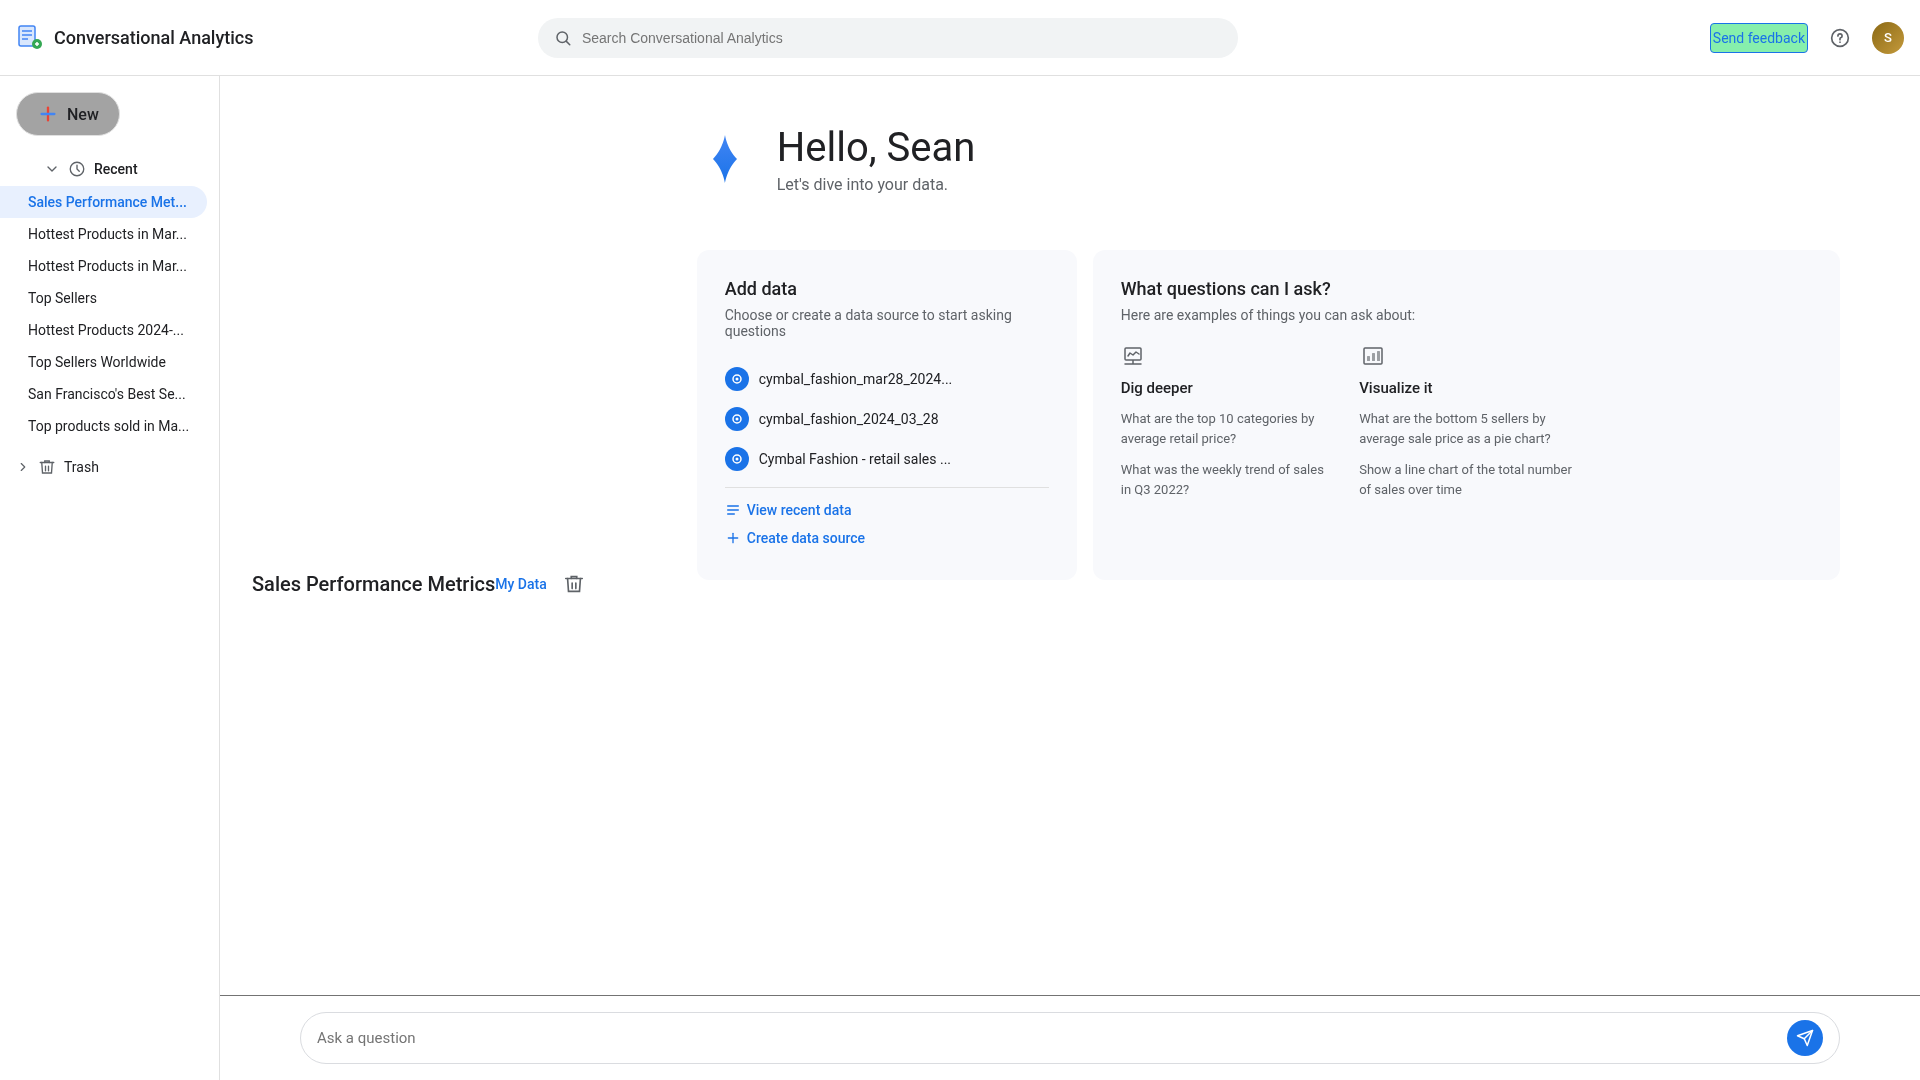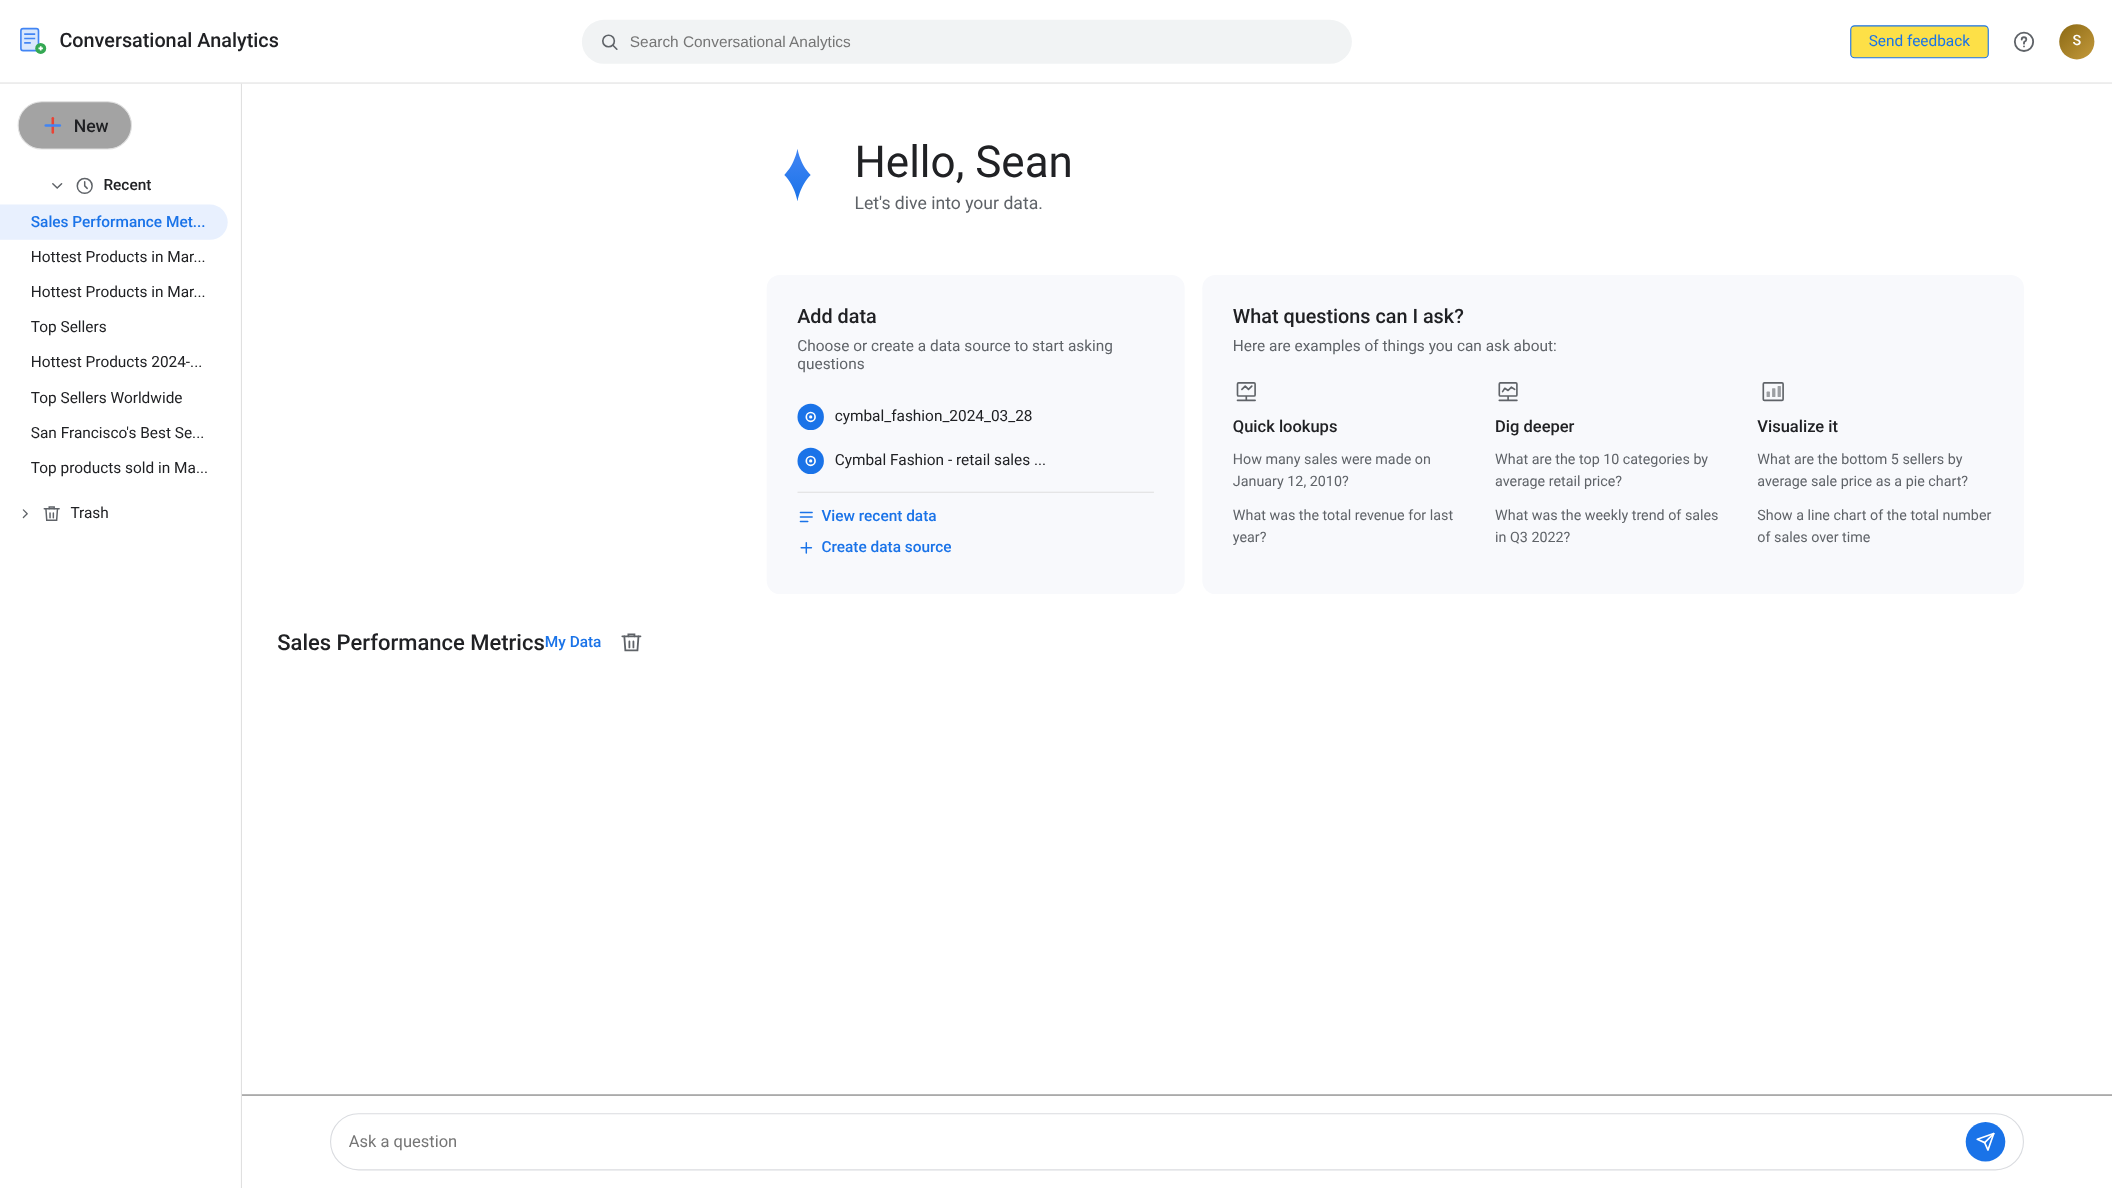--- a/index.html
+++ b/index.html
@@ -29,22 +29,22 @@
     }
     .search-box input {
       border: none; background: transparent;
       font-size: 14px; color: #5f6368; outline: none; flex: 1;
     }
     .header-actions {
       display: flex; align-items: center; gap: 12px; margin-left: auto;
     }
     .send-feedback-btn {
       border: 1px solid #1a73e8; color: #1a73e8;
-      background: #fde047; border-radius: 4px;
-      padding: 6px 16px; font-size: 14px; cursor: pointer;
+      background: #86efac; border-radius: 4px;
+      padding: 6px 2px; font-size: 14px; cursor: pointer;
       font-family: inherit;
     }
     .icon-btn {
       width: 40px; height: 40px; border-radius: 50%;
       border: none; background: transparent;
       display: flex; align-items: center; justify-content: center;
       cursor: pointer; color: #5f6368;
     }
     .avatar {
       width: 32px; height: 32px; border-radius: 50%;
@@ -351,20 +351,29 @@
           <p>Let's dive into your data.</p>
         </div>
       </div>
 
       <div class="cards-row">
 
         <div class="card card-left">
           <h2>Add data</h2>
           <p class="card-sub">Choose or create a data source to start asking questions</p>
 
+          <div class="data-source-item">
+            <div class="ds-icon blue">
+              <svg width="12" height="12" viewBox="0 0 12 12" fill="none">
+                <circle cx="6" cy="6" r="4" stroke="white" stroke-width="1.5"></circle>
+                <circle cx="6" cy="6" r="1.5" fill="white"></circle>
+              </svg>
+            </div>
+            <span>cymbal_fashion_mar28_2024...</span>
+          </div>
           <div class="data-source-item">
             <div class="ds-icon blue">
               <svg width="12" height="12" viewBox="0 0 12 12" fill="none">
                 <circle cx="6" cy="6" r="4" stroke="white" stroke-width="1.5"></circle>
                 <circle cx="6" cy="6" r="1.5" fill="white"></circle>
               </svg>
             </div>
             <span>cymbal_fashion_2024_03_28</span>
           </div>
           <div class="data-source-item">
@@ -396,33 +405,20 @@
             <span>Create data source</span>
           </a>
         </div>
 
         <div class="card card-right">
           <h2>What questions can I ask?</h2>
           <p class="card-sub">Here are examples of things you can ask about:</p>
 
           <div class="questions-grid">
 
-            <div class="question-col">
-              <div class="q-icon">
-                <svg width="24" height="24" viewBox="0 0 24 24" fill="none">
-                  <rect x="2" y="3" width="16" height="12" rx="1" stroke="#5f6368" stroke-width="1.5"></rect>
-                  <line x1="2" y1="19" x2="18" y2="19" stroke="#5f6368" stroke-width="1.5" stroke-linecap="round"></line>
-                  <line x1="10" y1="15" x2="10" y2="19" stroke="#5f6368" stroke-width="1.5"></line>
-                  <path d="M6 9 L9 6 L12 9 L15 6" stroke="#5f6368" stroke-width="1.5" stroke-linecap="round" stroke-linejoin="round"></path>
-                </svg>
-              </div>
-              <h3>Quick lookups</h3>
-              <p class="q-example">How many sales were made on January 12, 2010?</p>
-              <p class="q-example">What was the total revenue for last year?</p>
-            </div>
 
             <div class="question-col">
               <div class="q-icon">
                 <svg width="24" height="24" viewBox="0 0 24 24" fill="none">
                   <rect x="2" y="3" width="16" height="12" rx="1" stroke="#5f6368" stroke-width="1.5"></rect>
                   <path d="M5 11 L7 8 L10 10 L13 7 L16 9" stroke="#5f6368" stroke-width="1.5" stroke-linecap="round" stroke-linejoin="round"></path>
                   <line x1="2" y1="19" x2="18" y2="19" stroke="#5f6368" stroke-width="1.5" stroke-linecap="round"></line>
                   <line x1="10" y1="15" x2="10" y2="19" stroke="#5f6368" stroke-width="1.5"></line>
                 </svg>
               </div>

